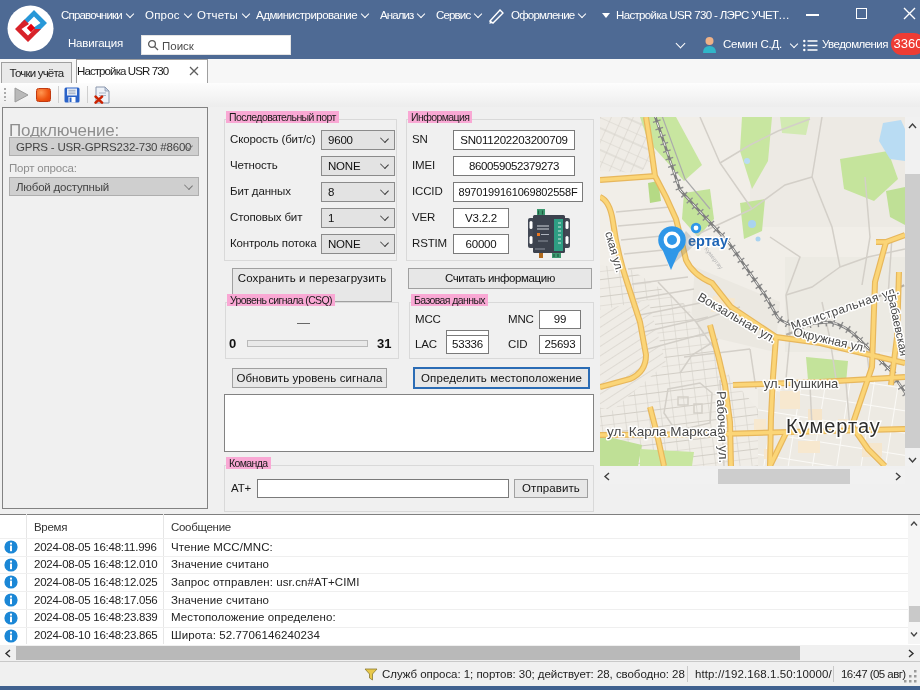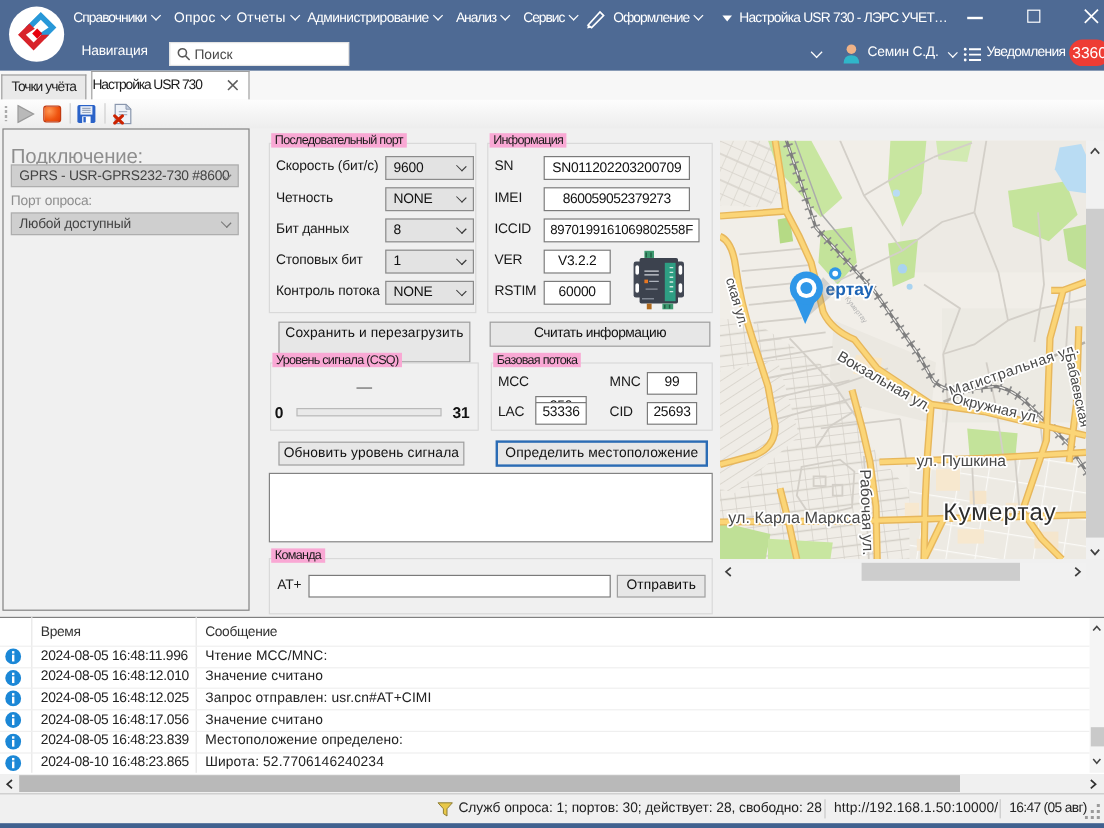--- a/index.html
+++ b/index.html
@@ -161,21 +161,21 @@
   <path d="M14,28.5 h8" stroke="#aeb4be" stroke-width="1"></path>
   <path d="M11,35 h10" stroke="#8b919c" stroke-width="1"></path>
   <path d="M8,43 h10" stroke="#7f8692" stroke-width="1.2"></path>
   <rect x="12" y="47" width="4" height="5" fill="#b06a1e"></rect>
   <rect x="25" y="47" width="9" height="5" fill="#3d9970"></rect>
   <path d="M27,48 v3 M31,48 v3" stroke="#1f5c42" stroke-width="1.2"></path>
 </svg>
 <div class="btn" style="left:408px;top:268px;width:184px;height:21px;line-height:19px;letter-spacing:-0.4px;">Считать информацию</div>
 
 <div class="group" style="left:409px;top:302px;width:185px;height:57px;">
-  <span class="legend">Базовая потока</span>
+  <span class="legend">Базовая данных</span>
 </div>
 <div class="lbl abs" style="left:415px;top:313px;">MCC</div>
 <div class="tbox" style="left:446px;top:310px;width:43px;height:19px;line-height:17px;margin-top:20px;">250</div>
 <div class="lbl abs" style="left:508px;top:313px;">MNC</div>
 <div class="tbox" style="left:539px;top:310px;width:42px;height:19px;line-height:17px;">99</div>
 <div class="lbl abs" style="left:415px;top:338px;">LAC</div>
 <div class="tbox" style="left:446px;top:335px;width:43px;height:19px;line-height:17px;">53336</div>
 <div class="lbl abs" style="left:508px;top:338px;">CID</div>
 <div class="tbox" style="left:539px;top:335px;width:42px;height:19px;line-height:17px;">25693</div>
 <div class="btn" style="left:413px;top:367px;width:177px;height:22px;line-height:18px;border:2px solid #2b6cb5;">Определить местоположение</div>

